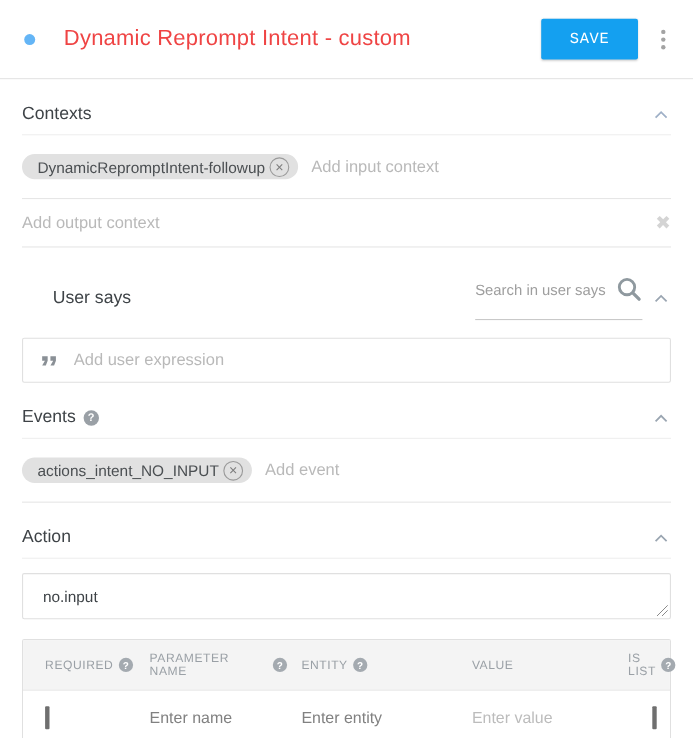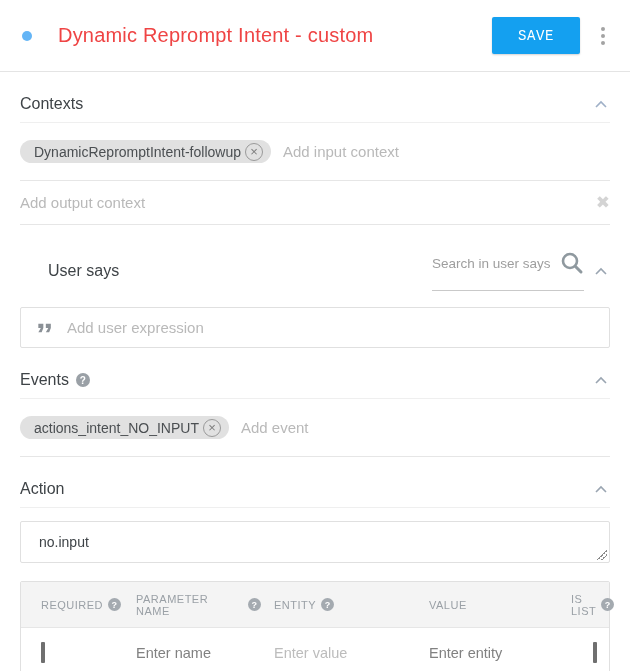--- a/index.html
+++ b/index.html
@@ -257,20 +257,20 @@
         </div>
         <div class="th">
           <span>IS LIST</span>
           <span class="help-icon"></span>
         </div>
       </div>
 
       <div class="param-grid param-row">
         <div><span class="checkbox"></span></div>
         <div><input class="cell-input dark" placeholder="Enter name" style=""></div>
+        <div><input class="cell-input dark" placeholder="Enter entity" style=""></div>
         <div><input class="cell-input light" placeholder="Enter value" style=""></div>
-        <div><input class="cell-input dark" placeholder="Enter entity" style=""></div>
         <div style="padding-left:22px;"><span class="checkbox"></span></div>
       </div>
     </div>
 
   </div>
 </div>
 
 </body></html>

